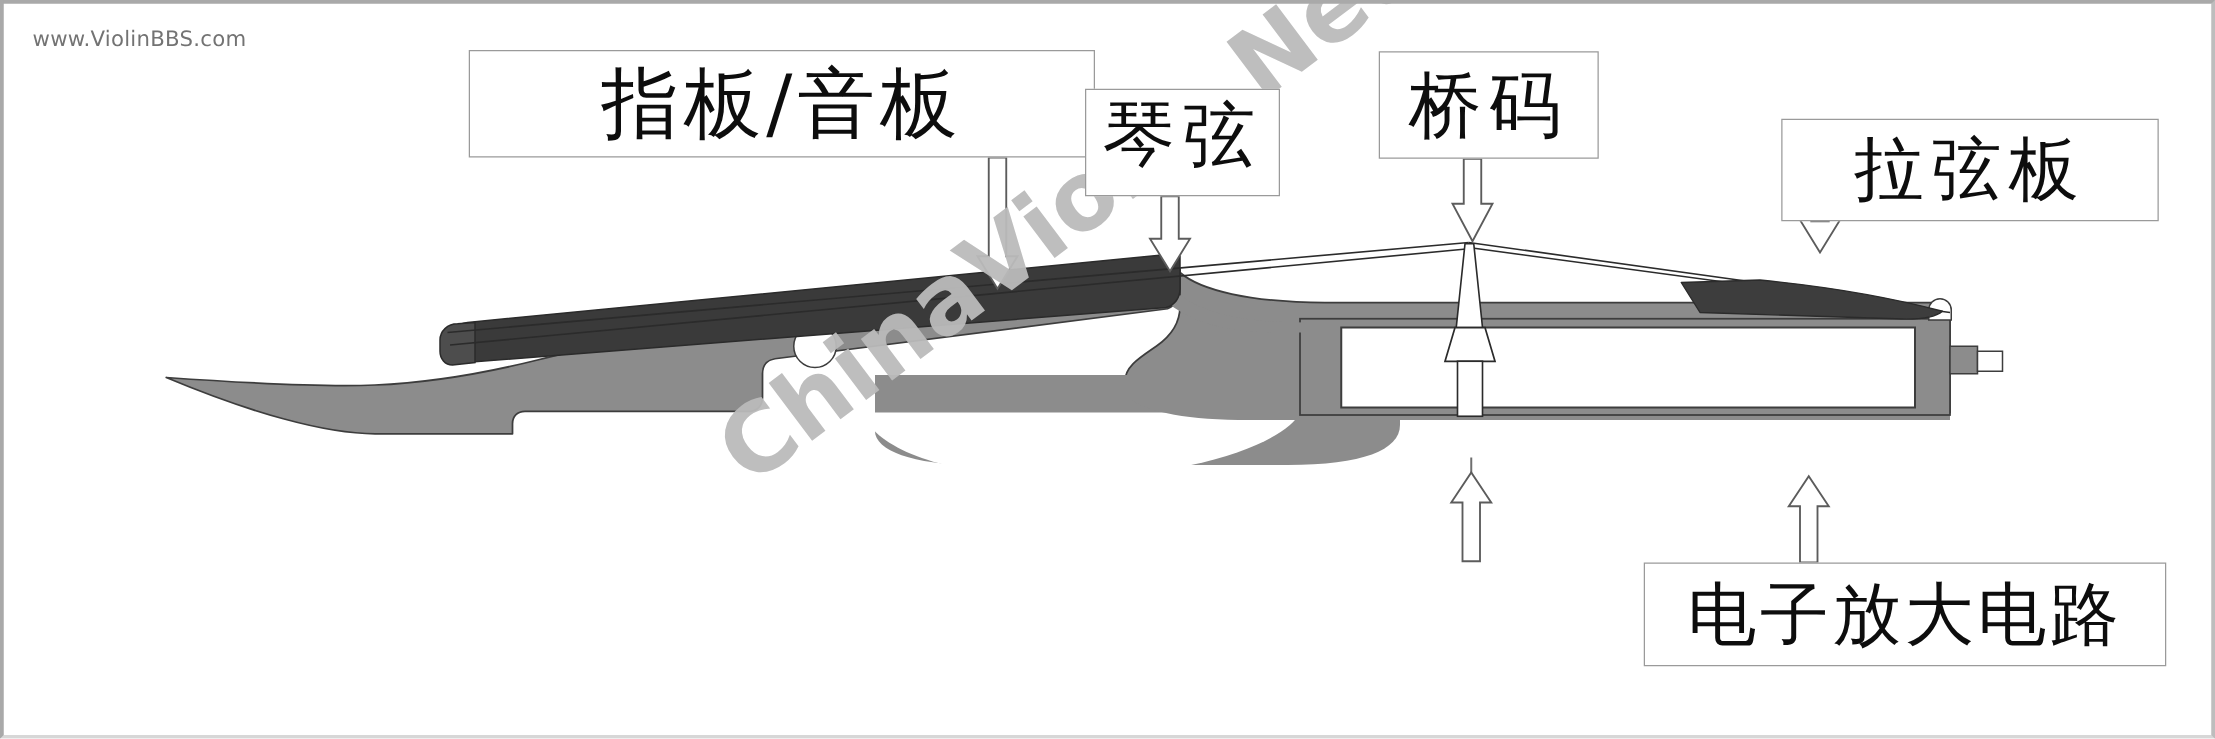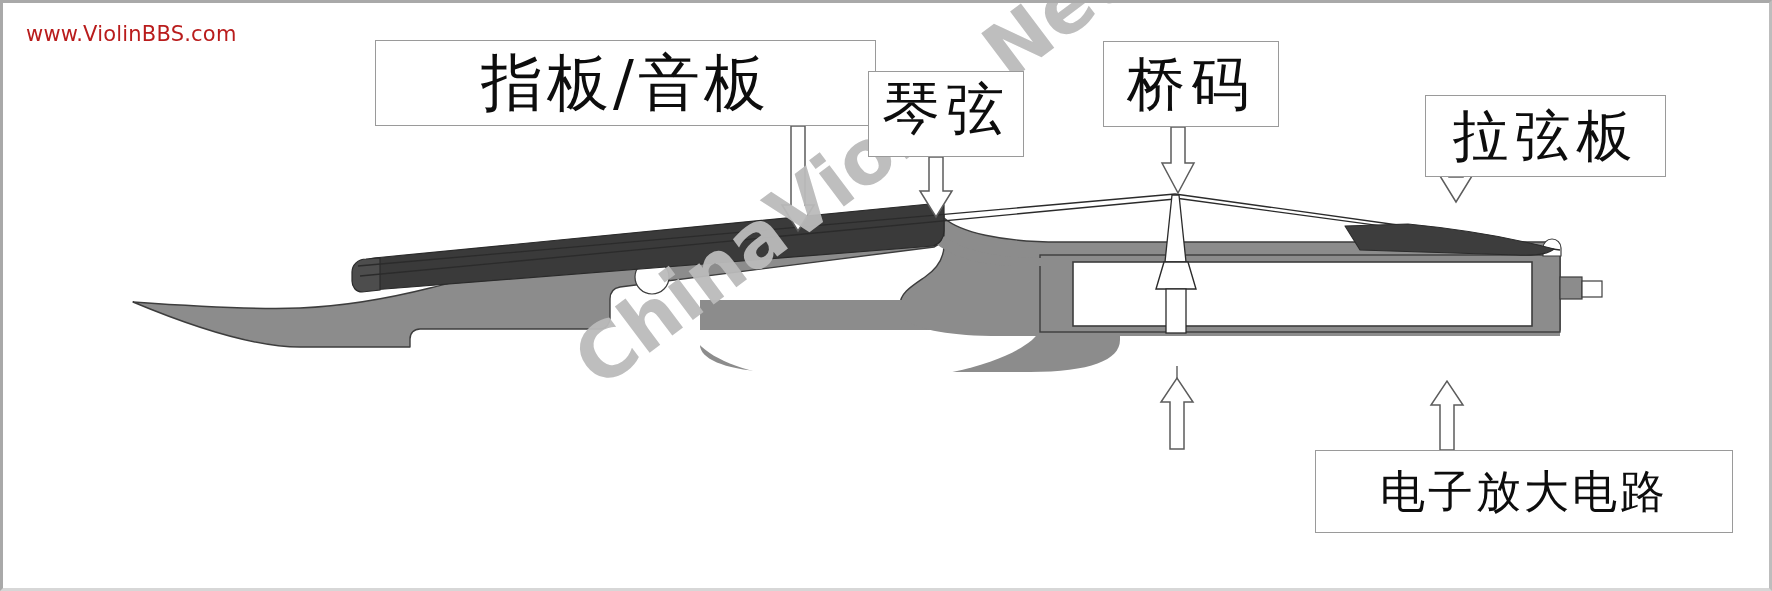--- a/index.html
+++ b/index.html
@@ -31,22 +31,22 @@
   }
   #diagram-svg {
     position: absolute;
     left: 0; top: 0;
   }
   .watermark-site {
     position: absolute;
     left: 26px;
     top: 22px;
     font-family: "DejaVu Sans", sans-serif;
-    font-size: 21px;
-    color: #b91c1c;
+    font-size: 17px;
+    color: #737373;
     letter-spacing: 0.2px;
     white-space: nowrap;
   }
   .label-box {
     position: absolute;
     box-sizing: border-box;
     border: 1.5px solid #9a9a9a;
     background: #ffffff;
     display: flex;
     align-items: center;
@@ -56,23 +56,23 @@
     white-space: nowrap;
     overflow: hidden;
   }
   .label-text {
     display: block;
     line-height: 1;
   }
   #label-fingerboard { left: 375px; top: 40px;  width: 501px; height: 86px; font-size: 62px; letter-spacing: 4px; }
   #label-strings     { left: 868px; top: 71px;  width: 156px; height: 86px; font-size: 58px; letter-spacing: 6px; font-family: Liberation Mono, monospace; }
   #label-bridge      { left: 1103px; top: 41px; width: 176px; height: 86px; font-size: 58px; letter-spacing: 6px; }
-  #label-tailpiece   { left: 1425px; top: 95px; width: 241px; height: 82px; font-size: 56px; letter-spacing: 6px; }
+  #label-tailpiece   { left: 1425px; top: 95px; width: 302px; height: 82px; font-size: 56px; letter-spacing: 6px; }
   #label-pickup      { left: 1044px; top: 449px; width: 232px; height: 84px; font-size: 55px; letter-spacing: 6px; }
-  #label-amplifier   { left: 1315px; top: 450px; width: 418px; height: 83px; font-size: 45px; letter-spacing: 3px; }
+  #label-amplifier   { left: 1315px; top: 450px; width: 418px; height: 83px; font-size: 55px; letter-spacing: 3px; }
 </style>
 </head>
 <body>
 
 <div id="page">
 
   <svg id="diagram-svg" width="1772" height="591" viewBox="0 0 1772 591">
 
     <g>
 

